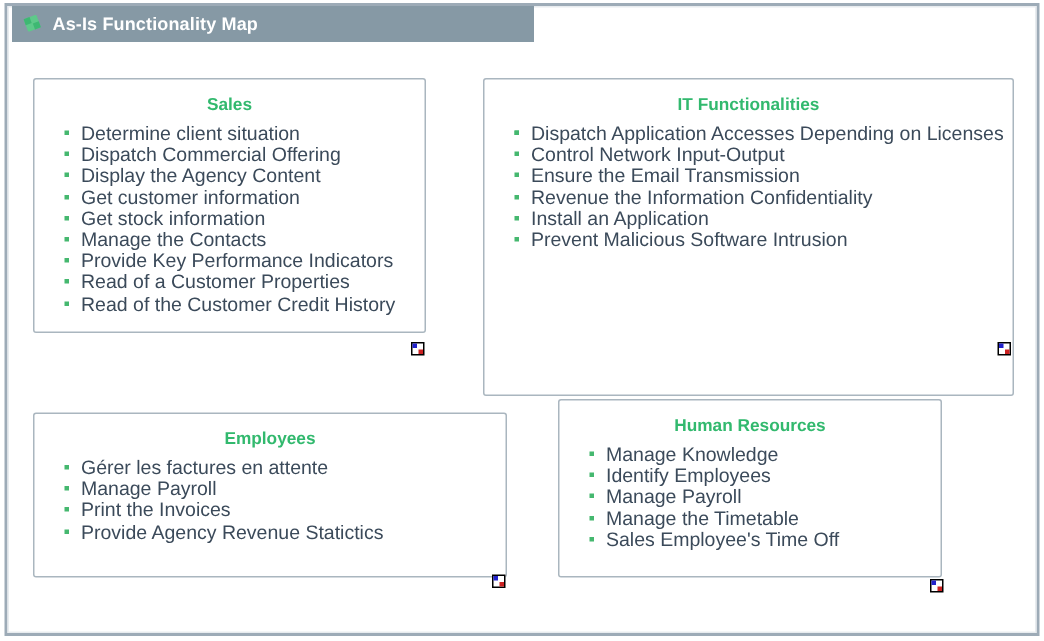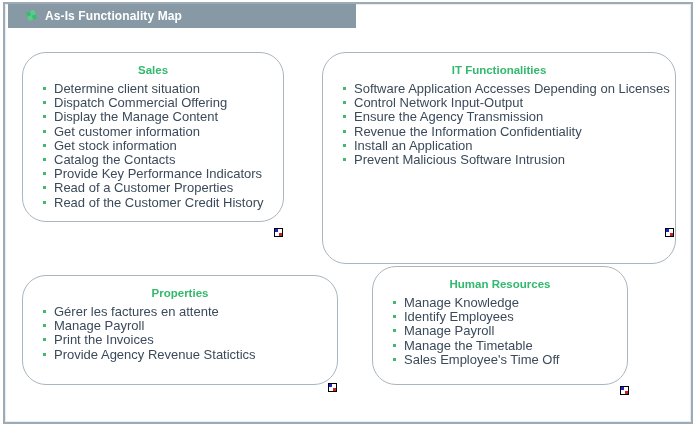--- a/index.html
+++ b/index.html
@@ -44,21 +44,21 @@
   
   .title-bar {
     position: absolute;
     left: 8px;
     top: 4px;
     width: 348px;
     height: 24px;
     background: #8699a5;
     display: flex;
     align-items: center;
-    padding-left: 17px;
+    padding-left: 7px;
     box-sizing: border-box;
   }
   .title-icon {
     width: 13px;
     height: 13px;
     margin-right: 7px;
     flex: 0 0 auto;
     position: relative;
     top: -1px;
   }
@@ -68,21 +68,21 @@
     font-weight: bold;
     letter-spacing: 0.1px;
     white-space: nowrap;
   }
 
   
   .group-box {
     position: absolute;
     box-sizing: border-box;
     border: 1px solid #aab6bf;
-    border-radius: 24px;
+    border-radius: 2px;
     background: #ffffff;
   }
   .group-title {
     text-align: center;
     color: #32b96e;
     font-size: 11.5px;
     font-weight: bold;
     margin-top: 10px;
     margin-bottom: 5px;
     line-height: 14px;
@@ -154,53 +154,53 @@
       </g>
     </svg>
     <span class="title-text">As-Is Functionality Map</span>
   </div>
 
   <div class="group-box" style="left:22px; top:52px; width:262px; height:170px;">
     <div class="group-title">Sales</div>
     <ul class="group-list">
       <li><span class="bullet"></span><span>Determine client situation</span></li>
       <li><span class="bullet"></span><span>Dispatch Commercial Offering</span></li>
-      <li><span class="bullet"></span><span>Display the Manage Content</span></li>
+      <li><span class="bullet"></span><span>Display the Agency Content</span></li>
       <li><span class="bullet"></span><span>Get customer information</span></li>
       <li><span class="bullet"></span><span>Get stock information</span></li>
-      <li><span class="bullet"></span><span>Catalog the Contacts</span></li>
+      <li><span class="bullet"></span><span>Manage the Contacts</span></li>
       <li><span class="bullet"></span><span>Provide Key Performance Indicators</span></li>
       <li><span class="bullet"></span><span>Read of a Customer Properties</span></li>
       <li><span class="bullet"></span><span>Read of the Customer Credit History</span></li>
     </ul>
   </div>
   <div class="decomp-icon" style="left:274px; top:228px;">
     <span class="sq-blue"></span>
     <span class="sq-red"></span>
   </div>
 
   <div class="group-box" style="left:322px; top:52px; width:354px; height:212px;">
     <div class="group-title">IT Functionalities</div>
     <ul class="group-list">
       <li><span class="bullet"></span></li>
-      <li><span class="bullet"></span><span>Software Application Accesses Depending on Licenses</span></li>
+      <li><span class="bullet"></span><span>Dispatch Application Accesses Depending on Licenses</span></li>
       <li><span class="bullet"></span><span>Control Network Input-Output</span></li>
-      <li><span class="bullet"></span><span>Ensure the Agency Transmission</span></li>
+      <li><span class="bullet"></span><span>Ensure the Email Transmission</span></li>
       <li><span class="bullet"></span><span>Revenue the Information Confidentiality</span></li>
       <li><span class="bullet"></span><span>Install an Application</span></li>
       <li><span class="bullet"></span><span>Prevent Malicious Software Intrusion</span></li>
     </ul>
   </div>
   <div class="decomp-icon" style="left:665px; top:228px;">
     <span class="sq-blue"></span>
     <span class="sq-red"></span>
   </div>
 
   <div class="group-box" style="left:22px; top:275px; width:316px; height:110px;">
-    <div class="group-title">Properties</div>
+    <div class="group-title">Employees</div>
     <ul class="group-list">
       <li><span class="bullet"></span><span>Gérer les factures en attente</span></li>
       <li><span class="bullet"></span><span>Manage Payroll</span></li>
       <li><span class="bullet"></span><span>Print the Invoices</span></li>
       <li><span class="bullet"></span><span>Provide Agency Revenue Statictics</span></li>
     </ul>
   </div>
   <div class="decomp-icon" style="left:328px; top:383px;">
     <span class="sq-blue"></span>
     <span class="sq-red"></span>

